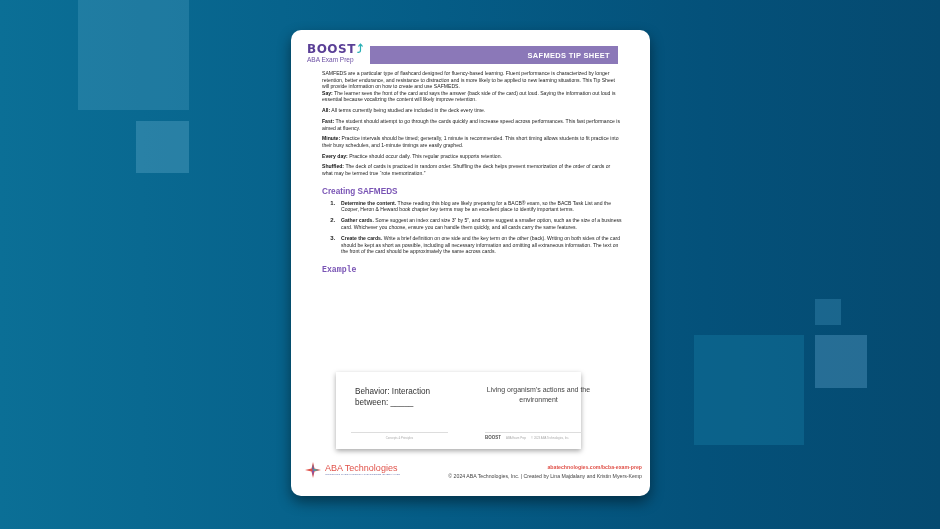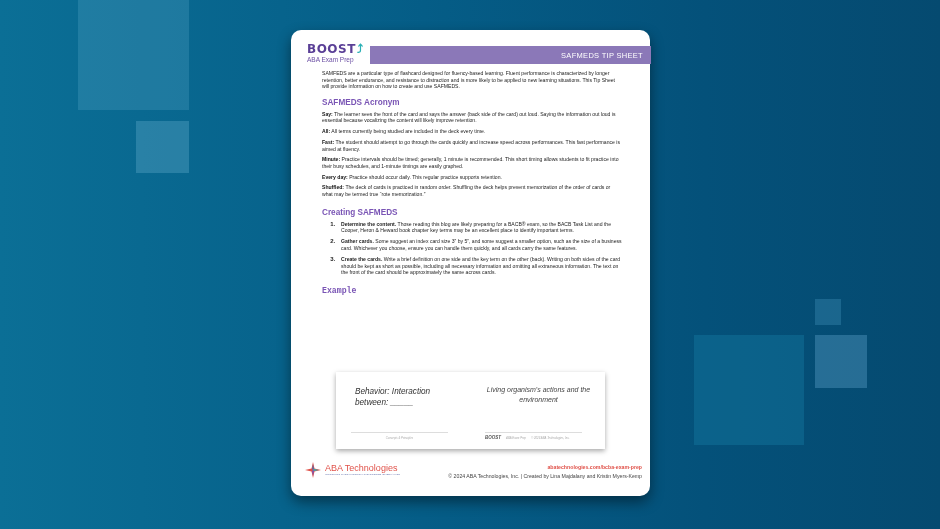--- a/index.html
+++ b/index.html
@@ -22,37 +22,37 @@
     border-radius: 10px;
   }
   .logo { position: absolute; left: 16px; top: 13px; }
   .logo-boost {
     font-family: "DejaVu Sans", sans-serif; font-weight: bold; font-size: 12px;
     color: #5a3f96; letter-spacing: 0.5px; line-height: 12px; display: flex; align-items: center;
   }
   .logo-arrow { color: #2ab0b5; font-size: 12px; margin-left: 1px; font-weight: bold; }
   .logo-sub { font-size: 6.5px; color: #6b4ea3; margin-top: 1px; }
   .banner {
-    position: absolute; left: 79px; top: 16px; width: 281px; height: 18px;
-    background: #8b78b8; color: #fff; font-weight: normal; font-size: 7.5px;
+    position: absolute; left: 79px; top: 16px; width: 248px; height: 18px;
+    background: #8b78b8; color: #fff; font-weight: bold; font-size: 7.5px;
     display: flex; align-items: center; justify-content: flex-end; padding-right: 8px; box-sizing: border-box;
     letter-spacing: 0.3px;
   }
   .content { position: absolute; left: 31px; top: 40px; width: 300px; color: #222; }
   .intro { font-size: 5.1px; line-height: 6.6px; margin: 0; }
   h2 { color: #7a55b5; font-size: 8.2px; margin: 8px 0 4px 0; font-weight: bold; }
   .term { font-size: 5.1px; line-height: 6.6px; margin: 0 0 4.2px 0; }
   .term b { font-weight: bold; color: #111; }
   ol { margin: 0; padding-left: 15px; font-size: 5.1px; line-height: 6.6px; }
   ol li { margin-bottom: 4.5px; padding-left: 4px; }
   ol li::marker { font-size: 6px; font-weight: bold; }
 
   .card {
-    position: absolute; left: 45px; top: 342px; width: 269px; height: 77px;
-    background: #fff; box-shadow: 0 2px 5px rgba(0,0,0,0.35); font-style: italic;
+    position: absolute; left: 45px; top: 342px; width: 245px; height: 77px;
+    background: #fff; box-shadow: 0 2px 5px rgba(0,0,0,0.35);
   }
   .card-front { position: absolute; left: 19px; top: 14px; font-size: 8.2px; line-height: 11px; color: #333; width: 110px; }
   .card-back { position: absolute; left: 140px; top: 13px; width: 125px; font-size: 7px; line-height: 10px; color: #444; text-align: center; }
   .card-line { position: absolute; top: 60px; height: 1px; background: #ddd; }
   .card-line.l { left: 15px; width: 97px; }
   .card-line.r { left: 149px; width: 97px; }
   .card-foot-left { position: absolute; left: 15px; top: 64px; width: 97px; font-size: 2.8px; color: #aaa; text-align: center; }
   .card-foot-right { position: absolute; left: 149px; top: 63px; width: 110px; font-size: 2.8px; color: #aaa; display: flex; gap: 5px; align-items: center; }
   .card-foot-right .mini-boost { font-size: 4.5px; font-weight: bold; color: #555; }
 
@@ -82,21 +82,20 @@
     <div class="logo-sub">ABA Exam Prep</div>
   </div>
 
   <div class="banner">
     <span>SAFMEDS TIP SHEET</span>
   </div>
 
   <div class="content">
     <p class="intro">SAMFEDS are a particular type of flashcard designed for fluency-based learning. Fluent performance is characterized by longer retention, better endurance, and resistance to distraction and is more likely to be applied to new learning situations. This Tip Sheet will provide information on how to create and use SAFMEDS.</p>
 
-    <h2>SAFMEDS Acronym</h2>
     <p class="term"><b>Say:</b><span> The learner sees the front of the card and says the answer (back side of the card) out loud. Saying the information out loud is essential because vocalizing the content will likely improve retention.</span></p>
     <p class="term"><b>All:</b><span> All terms currently being studied are included in the deck every time.</span></p>
     <p class="term"><b>Fast:</b><span> The student should attempt to go through the cards quickly and increase speed across performances. This fast performance is aimed at fluency.</span></p>
     <p class="term"><b>Minute:</b><span> Practice intervals should be timed; generally, 1 minute is recommended. This short timing allows students to fit practice into their busy schedules, and 1-minute timings are easily graphed.</span></p>
     <p class="term"><b>Every day:</b><span> Practice should occur daily. This regular practice supports retention.</span></p>
     <p class="term"><b>Shuffled:</b><span> The deck of cards is practiced in random order. Shuffling the deck helps prevent memorization of the order of cards or what may be termed true “rote memorization.”</span></p>
 
     <h2 style="margin-top:10px;">Creating SAFMEDS</h2>
     <ol>
       <li><b>Determine the content.</b><span> Those reading this blog are likely preparing for a BACB® exam, so the BACB Task List and the Cooper, Heron &amp; Heward book chapter key terms may be an excellent place to identify important terms.</span></li>

